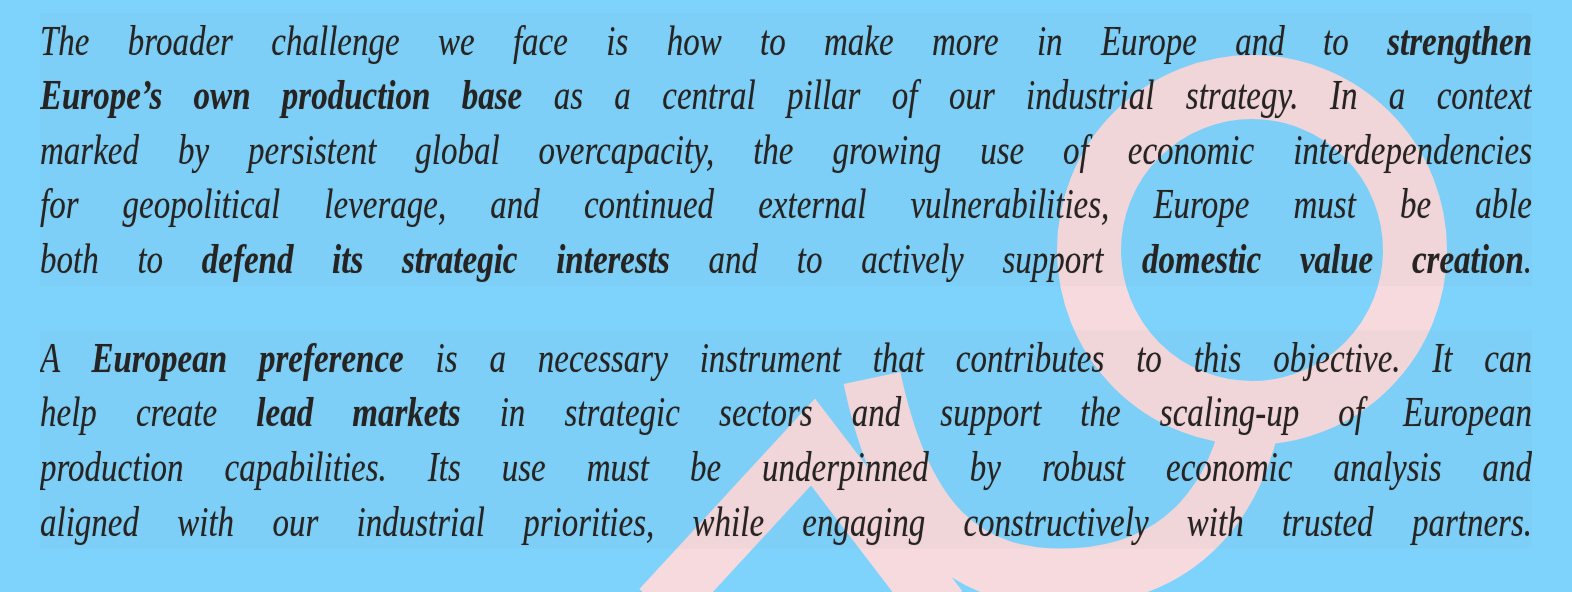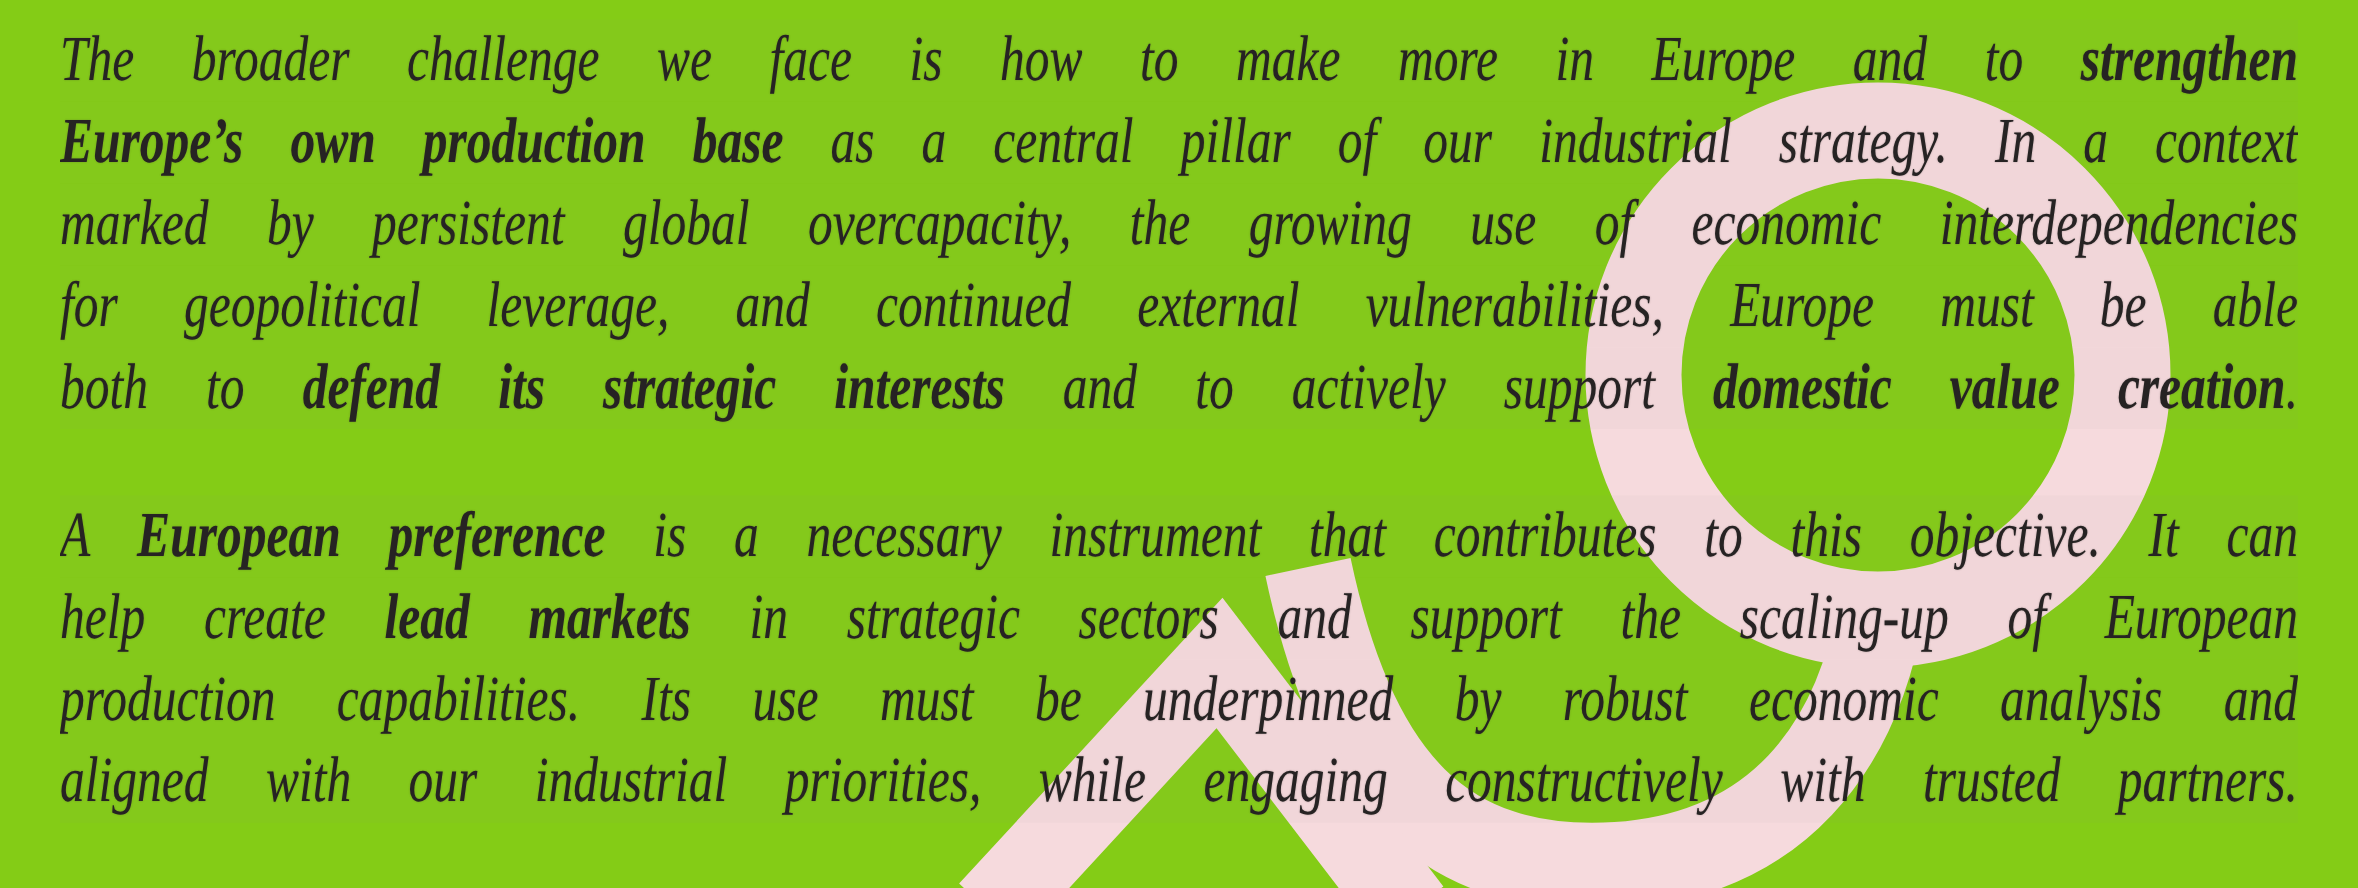--- a/index.html
+++ b/index.html
@@ -1,20 +1,20 @@
 <!DOCTYPE html>
 <html><head>
 <meta charset="utf-8">
 <style>
   html, body { margin: 0; padding: 0; }
   .page {
     position: relative;
     width: 1572px;
     height: 592px;
-    background: #84cc16;
+    background: #7dd3fc;
     overflow: hidden;
     font-family: "Liberation Serif", "DejaVu Serif", serif;
   }
   .watermark-svg {
     position: absolute;
     left: 0; top: 0;
     width: 1572px; height: 592px;
     z-index: 0;
   }
   .text-block {

